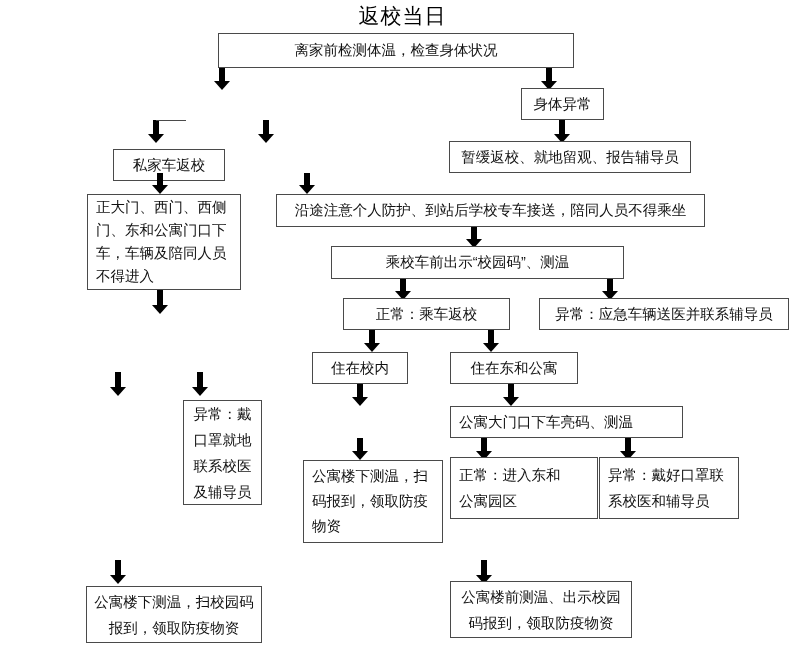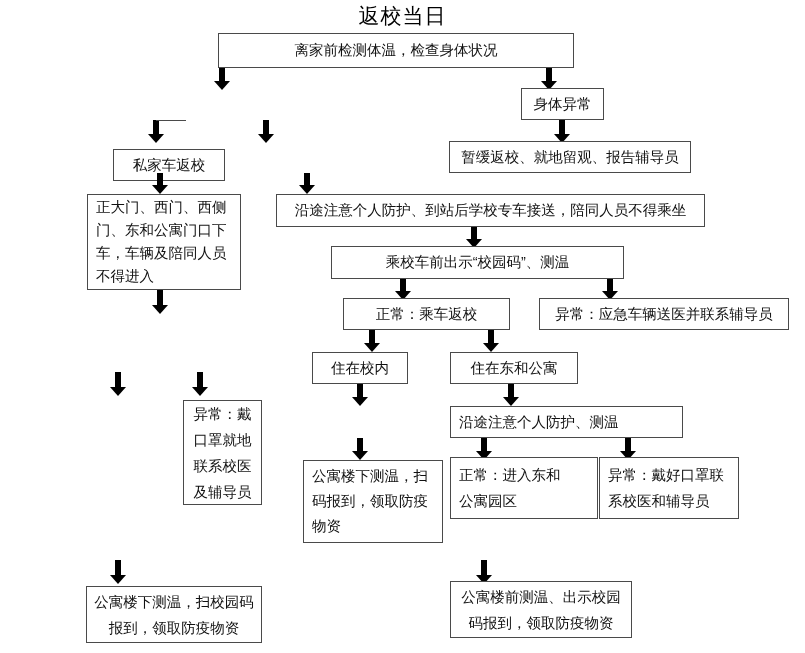--- a/index.html
+++ b/index.html
@@ -192,21 +192,21 @@
   <div class="arrow" style="left:503px; top:384px; height:22px;">
     <div class="stem" style="height:13px;"></div>
     <div class="head" style="top:13px;"></div>
   </div>
 
   <div class="node" style="left:183px; top:400px; width:79px; height:105px; line-height:26px;">异常：戴
 口罩就地
 联系校医
 及辅导员</div>
 
-  <div class="node left" style="left:450px; top:406px; width:233px; height:32px;">沿途注意个人防护、测温</div>
+  <div class="node left" style="left:450px; top:406px; width:233px; height:32px;">公寓大门口下车亮码、测温</div>
 
   <div class="arrow" style="left:352px; top:438px; height:22px;">
     <div class="stem" style="height:13px;"></div>
     <div class="head" style="top:13px;"></div>
   </div>
 
   <div class="arrow" style="left:476px; top:438px; height:22px;">
     <div class="stem" style="height:13px;"></div>
     <div class="head" style="top:13px;"></div>
   </div>

